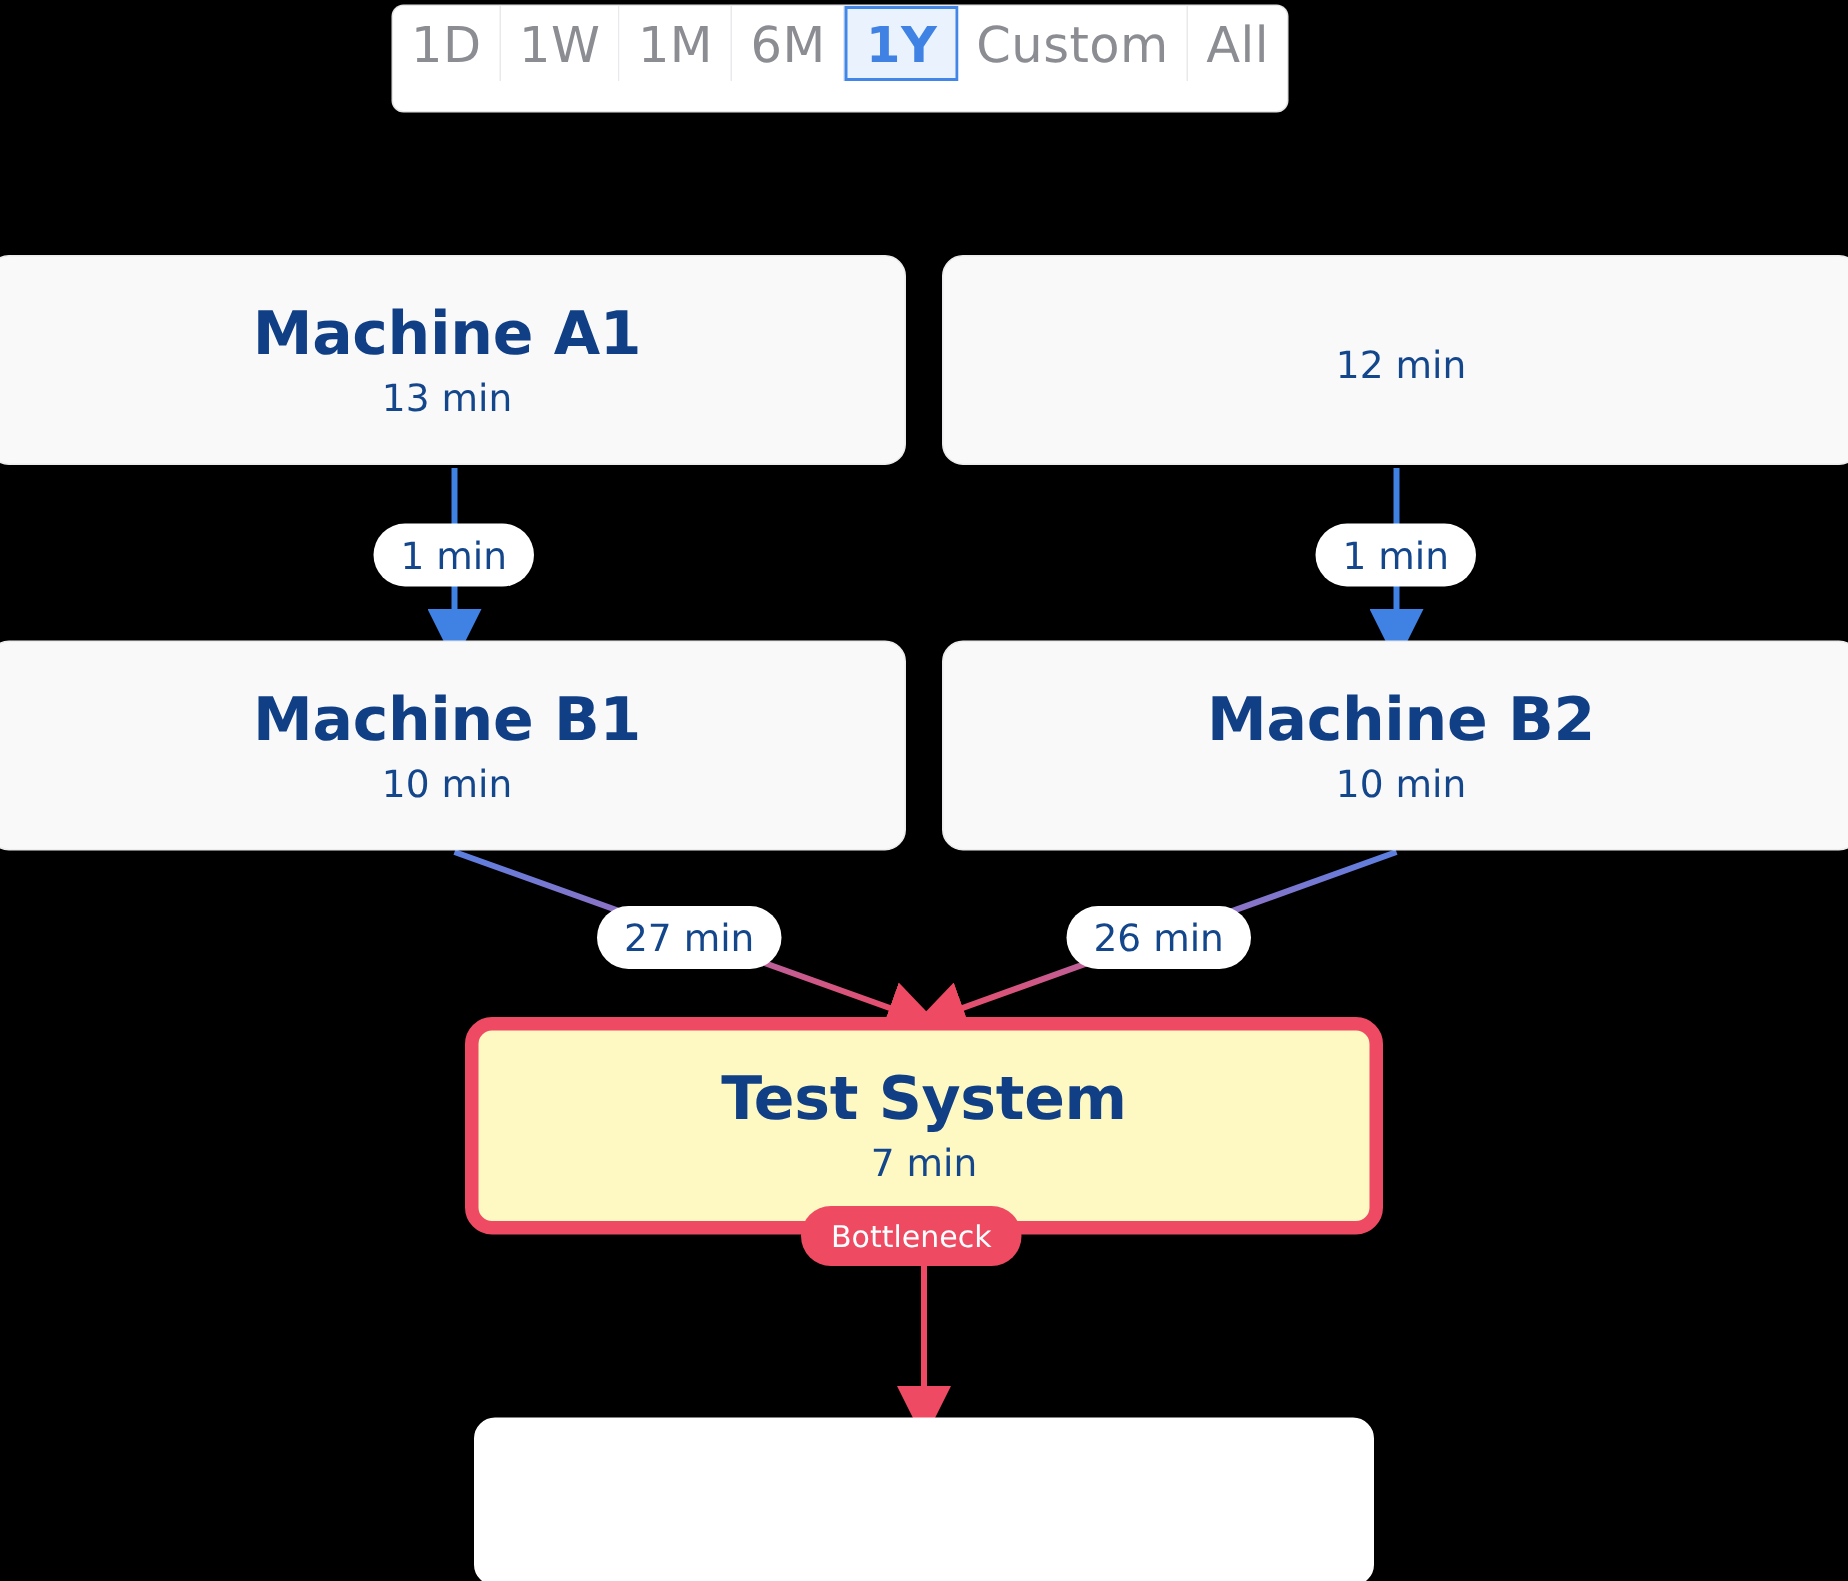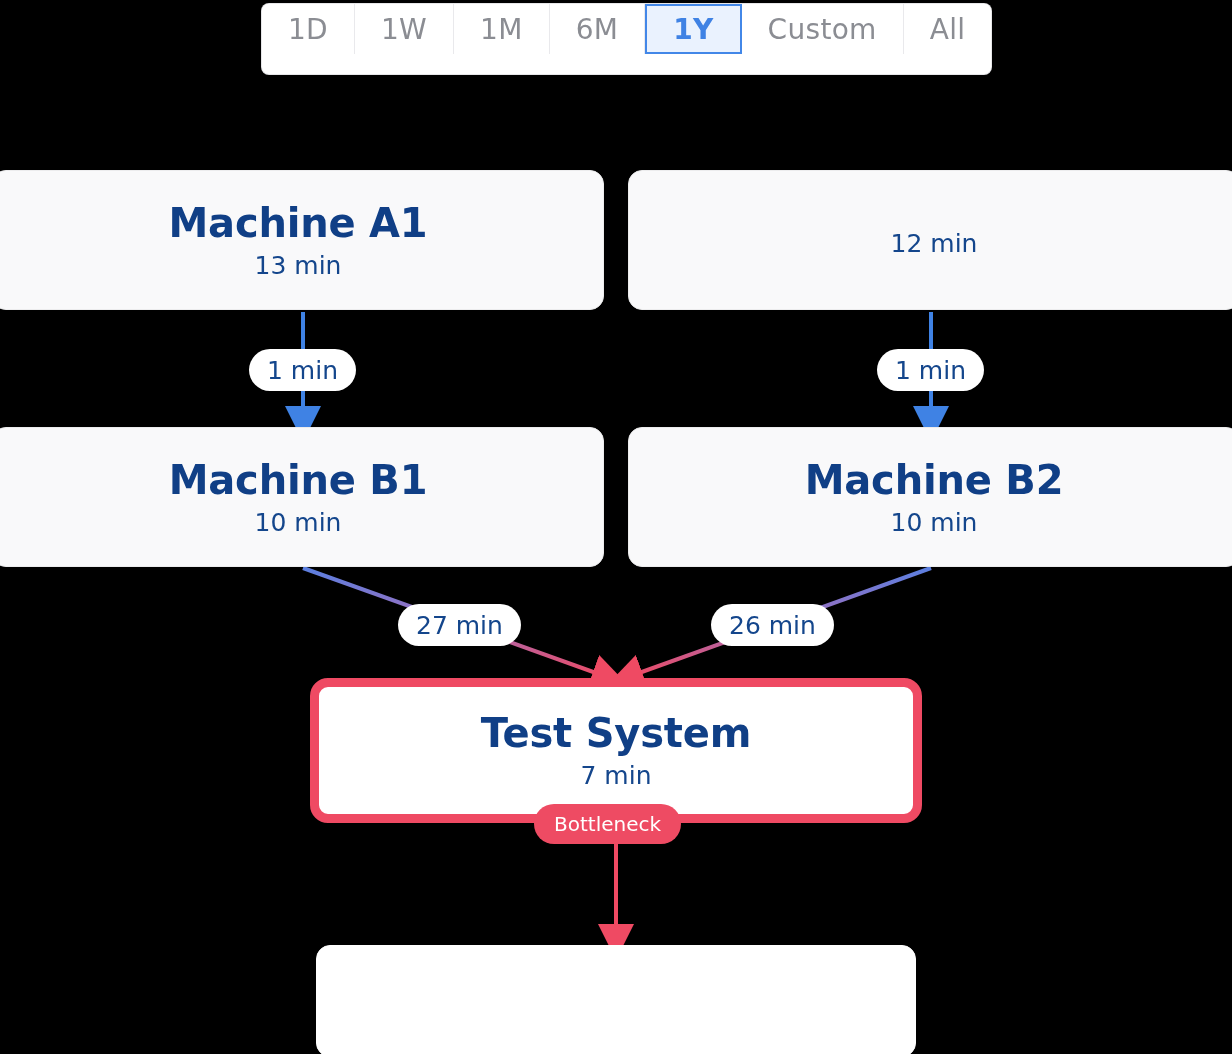--- a/index.html
+++ b/index.html
@@ -27,25 +27,25 @@
     border-radius: 7px;
     box-shadow: 0 0 0 1px #e6e6e8;
     overflow: hidden;
   }
   .range-btn {
     display: flex;
     align-items: center;
     justify-content: center;
     height: 50px;
     box-sizing: border-box;
-    font-size: 28px;
+    font-size: 33px;
     color: #8b8d93;
     background: #ffffff;
     border-right: 1px solid #e9e9ec;
-    padding: 0 26px;
+    padding: 0 12px;
     cursor: pointer;
     user-select: none;
     letter-spacing: .3px;
   }
   .range-btn:last-child { border-right: none; }
   .range-btn.selected {
     background: #eaf2fe;
     color: #3f82e4;
     border: 2px solid #4287e8;
     font-weight: 700;
@@ -82,21 +82,21 @@
   #node-b1 { left: -8px;   top: 427px; width: 612px; height: 140px; }
   #node-b2 { left: 628px;  top: 427px; width: 612px; height: 140px; }
 
   #node-test {
     left: 310px;
     top: 678px;
     width: 612px;
     height: 145px;
     border: 9px solid #ef4a63;
     border-radius: 18px;
-    background: #ffffff;
+    background: #fef9c3;
     z-index: 6;
   }
   #node-test .node-title { font-size: 40px; }
 
   #node-output {
     left: 316px;
     top: 945px;
     width: 600px;
     height: 112px;
     background: #ffffff;

